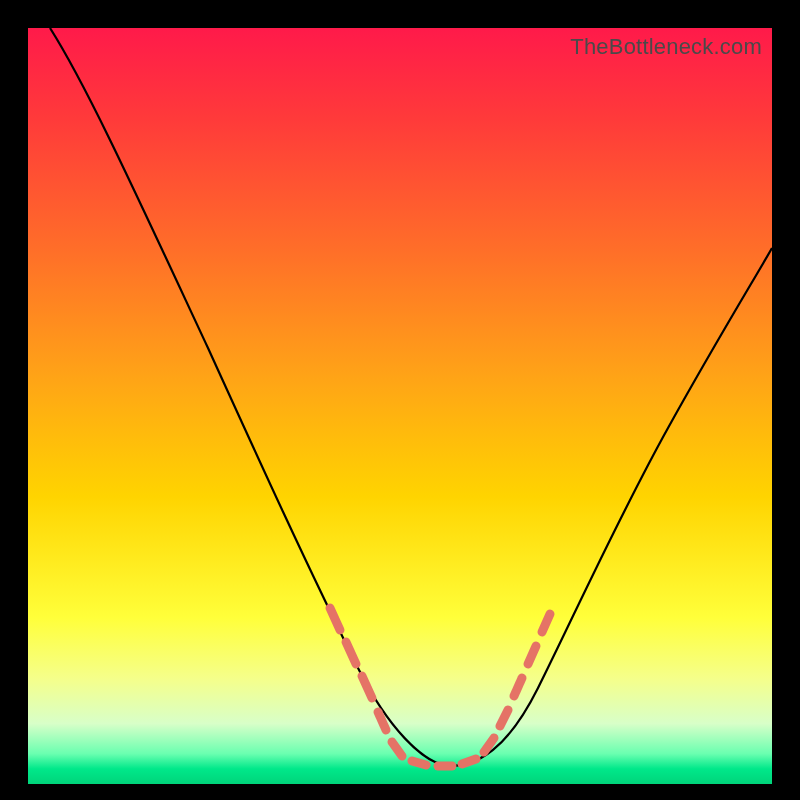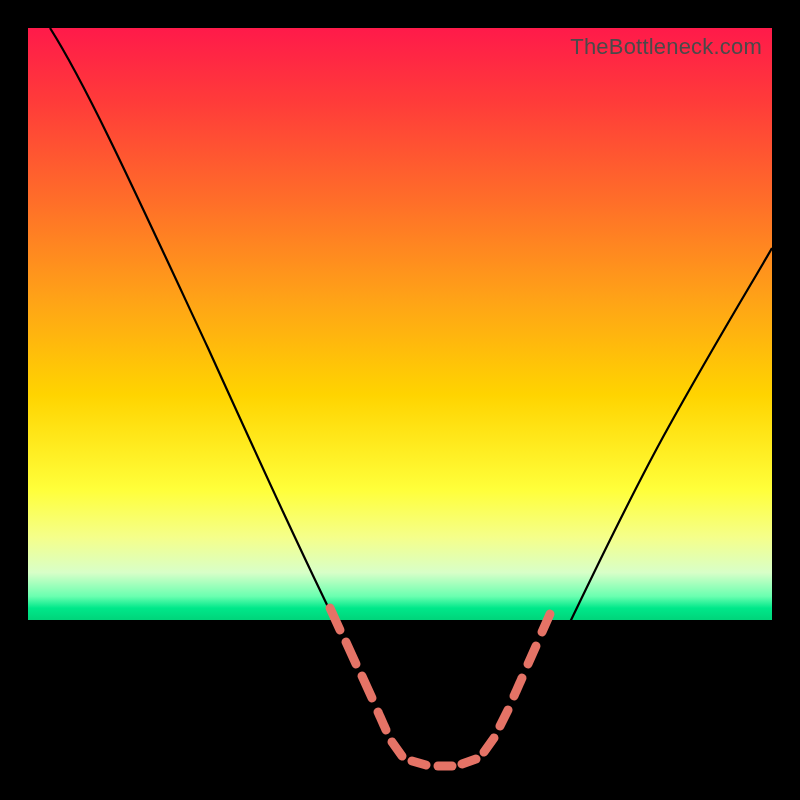--- a/index.html
+++ b/index.html
@@ -16,21 +16,21 @@
     top: 0;
     width: 800px;
     height: 800px;
     background: #000;
   }
   .plot {
     position: absolute;
     left: 28px;
     top: 28px;
     width: 744px;
-    height: 592px;
+    height: 756px;
     background: linear-gradient(to bottom,
       #ff1a4a 0%,
       #ff3a3a 12%,
       #ff6a2a 28%,
       #ffa018 45%,
       #ffd400 62%,
       #ffff3a 78%,
       #f5ff8a 86%,
       #d8ffc8 92%,
       #6affb0 96%,

